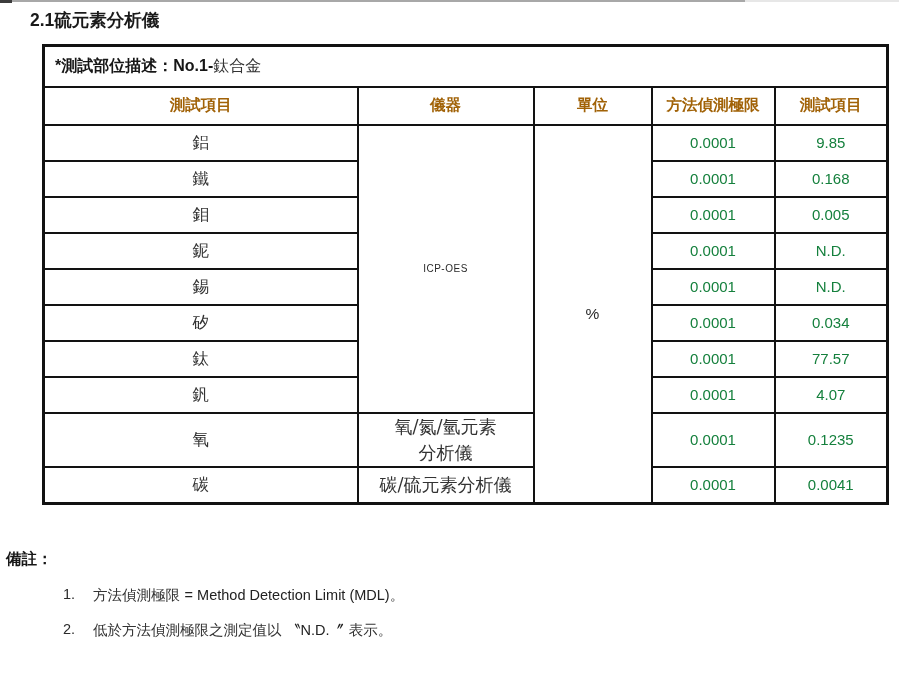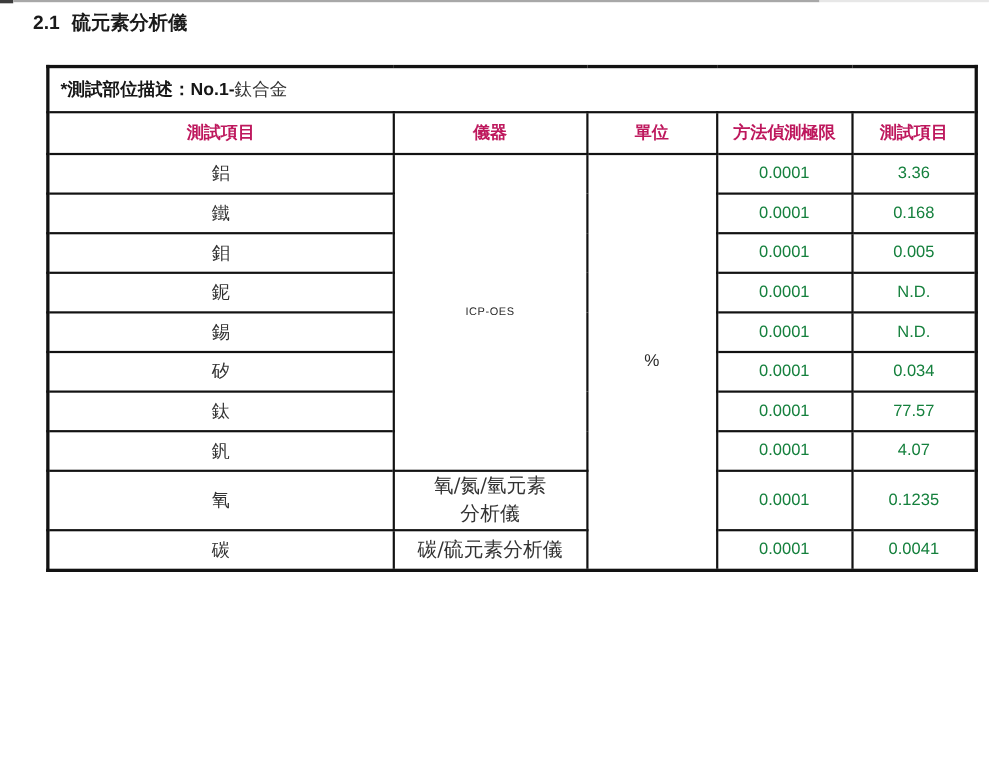--- a/index.html
+++ b/index.html
@@ -29,26 +29,26 @@
 
   .title {
     position: absolute;
     left: 30px;
     top: 8px;
     margin: 0;
     font-size: 17.5px;
     font-weight: bold;
     color: #1a1a1a;
   }
-  .title .num { margin-right: 11px; }
+  .title .num { }
 
   table.results {
     position: absolute;
     left: 42px;
-    top: 59px;
+    top: 44px;
     width: 844px;
     border-collapse: collapse;
     table-layout: fixed;
   }
   table.results, table.results td, table.results th {
     border: 2px solid #121212;
   }
   table.results { border-width: 3px; }
   td, th {
     padding: 0 4px;
@@ -70,21 +70,21 @@
   }
   .r-desc .b { font-weight: bold; color: #161616; }
   .serif {
     font-family: "DejaVu Serif", "Liberation Serif", serif;
     color: #333333;
     font-weight: normal;
   }
   .r-head th {
     font-size: 15.5px;
     font-weight: bold;
-    color: #be185d;
+    color: #a16207;
     border-bottom-width: 3px;
   }
   td.item {
     font-family: "DejaVu Serif", "Liberation Serif", serif;
     font-size: 16.5px;
     color: #333333;
   }
   td.instr-sans {
     font-size: 10px;
     color: #2a2a2a;
@@ -171,21 +171,21 @@
         <th>單位</th>
         <th>方法偵測極限</th>
         <th>測試項目</th>
       </tr>
 
       <tr class="r-data">
         <td class="item">鋁</td>
         <td class="instr-sans" rowspan="8">ICP-OES</td>
         <td class="unit" rowspan="10">%</td>
         <td class="num">0.0001</td>
-        <td class="num">3.36</td>
+        <td class="num">9.85</td>
       </tr>
       <tr class="r-data">
         <td class="item">鐵</td>
         <td class="num">0.0001</td>
         <td class="num">0.168</td>
       </tr>
       <tr class="r-data">
         <td class="item">鉬</td>
         <td class="num">0.0001</td>
         <td class="num">0.005</td>
@@ -226,14 +226,25 @@
       </tr>
       <tr class="r-carbon">
         <td class="item">碳</td>
         <td class="instr-serif">碳/硫元素分析儀</td>
         <td class="num">0.0001</td>
         <td class="num">0.0041</td>
       </tr>
     </tbody>
   </table>
 
+  <div class="notes">
+    <div class="notes-label">備註：</div>
+    <div class="note-item">
+      <span class="note-num">1.</span>
+      <span class="note-text"><span class="zh">方法偵測極限 </span><span class="en">= Method Detection Limit (MDL)</span><span class="zh">。</span></span>
+    </div>
+    <div class="note-item">
+      <span class="note-num">2.</span>
+      <span class="note-text"><span class="zh">低於方法偵測極限之測定值以 </span><span class="en">〝N.D.〞</span><span class="zh"> 表示。</span></span>
+    </div>
+  </div>
 
 </div>
 
 </body></html>

